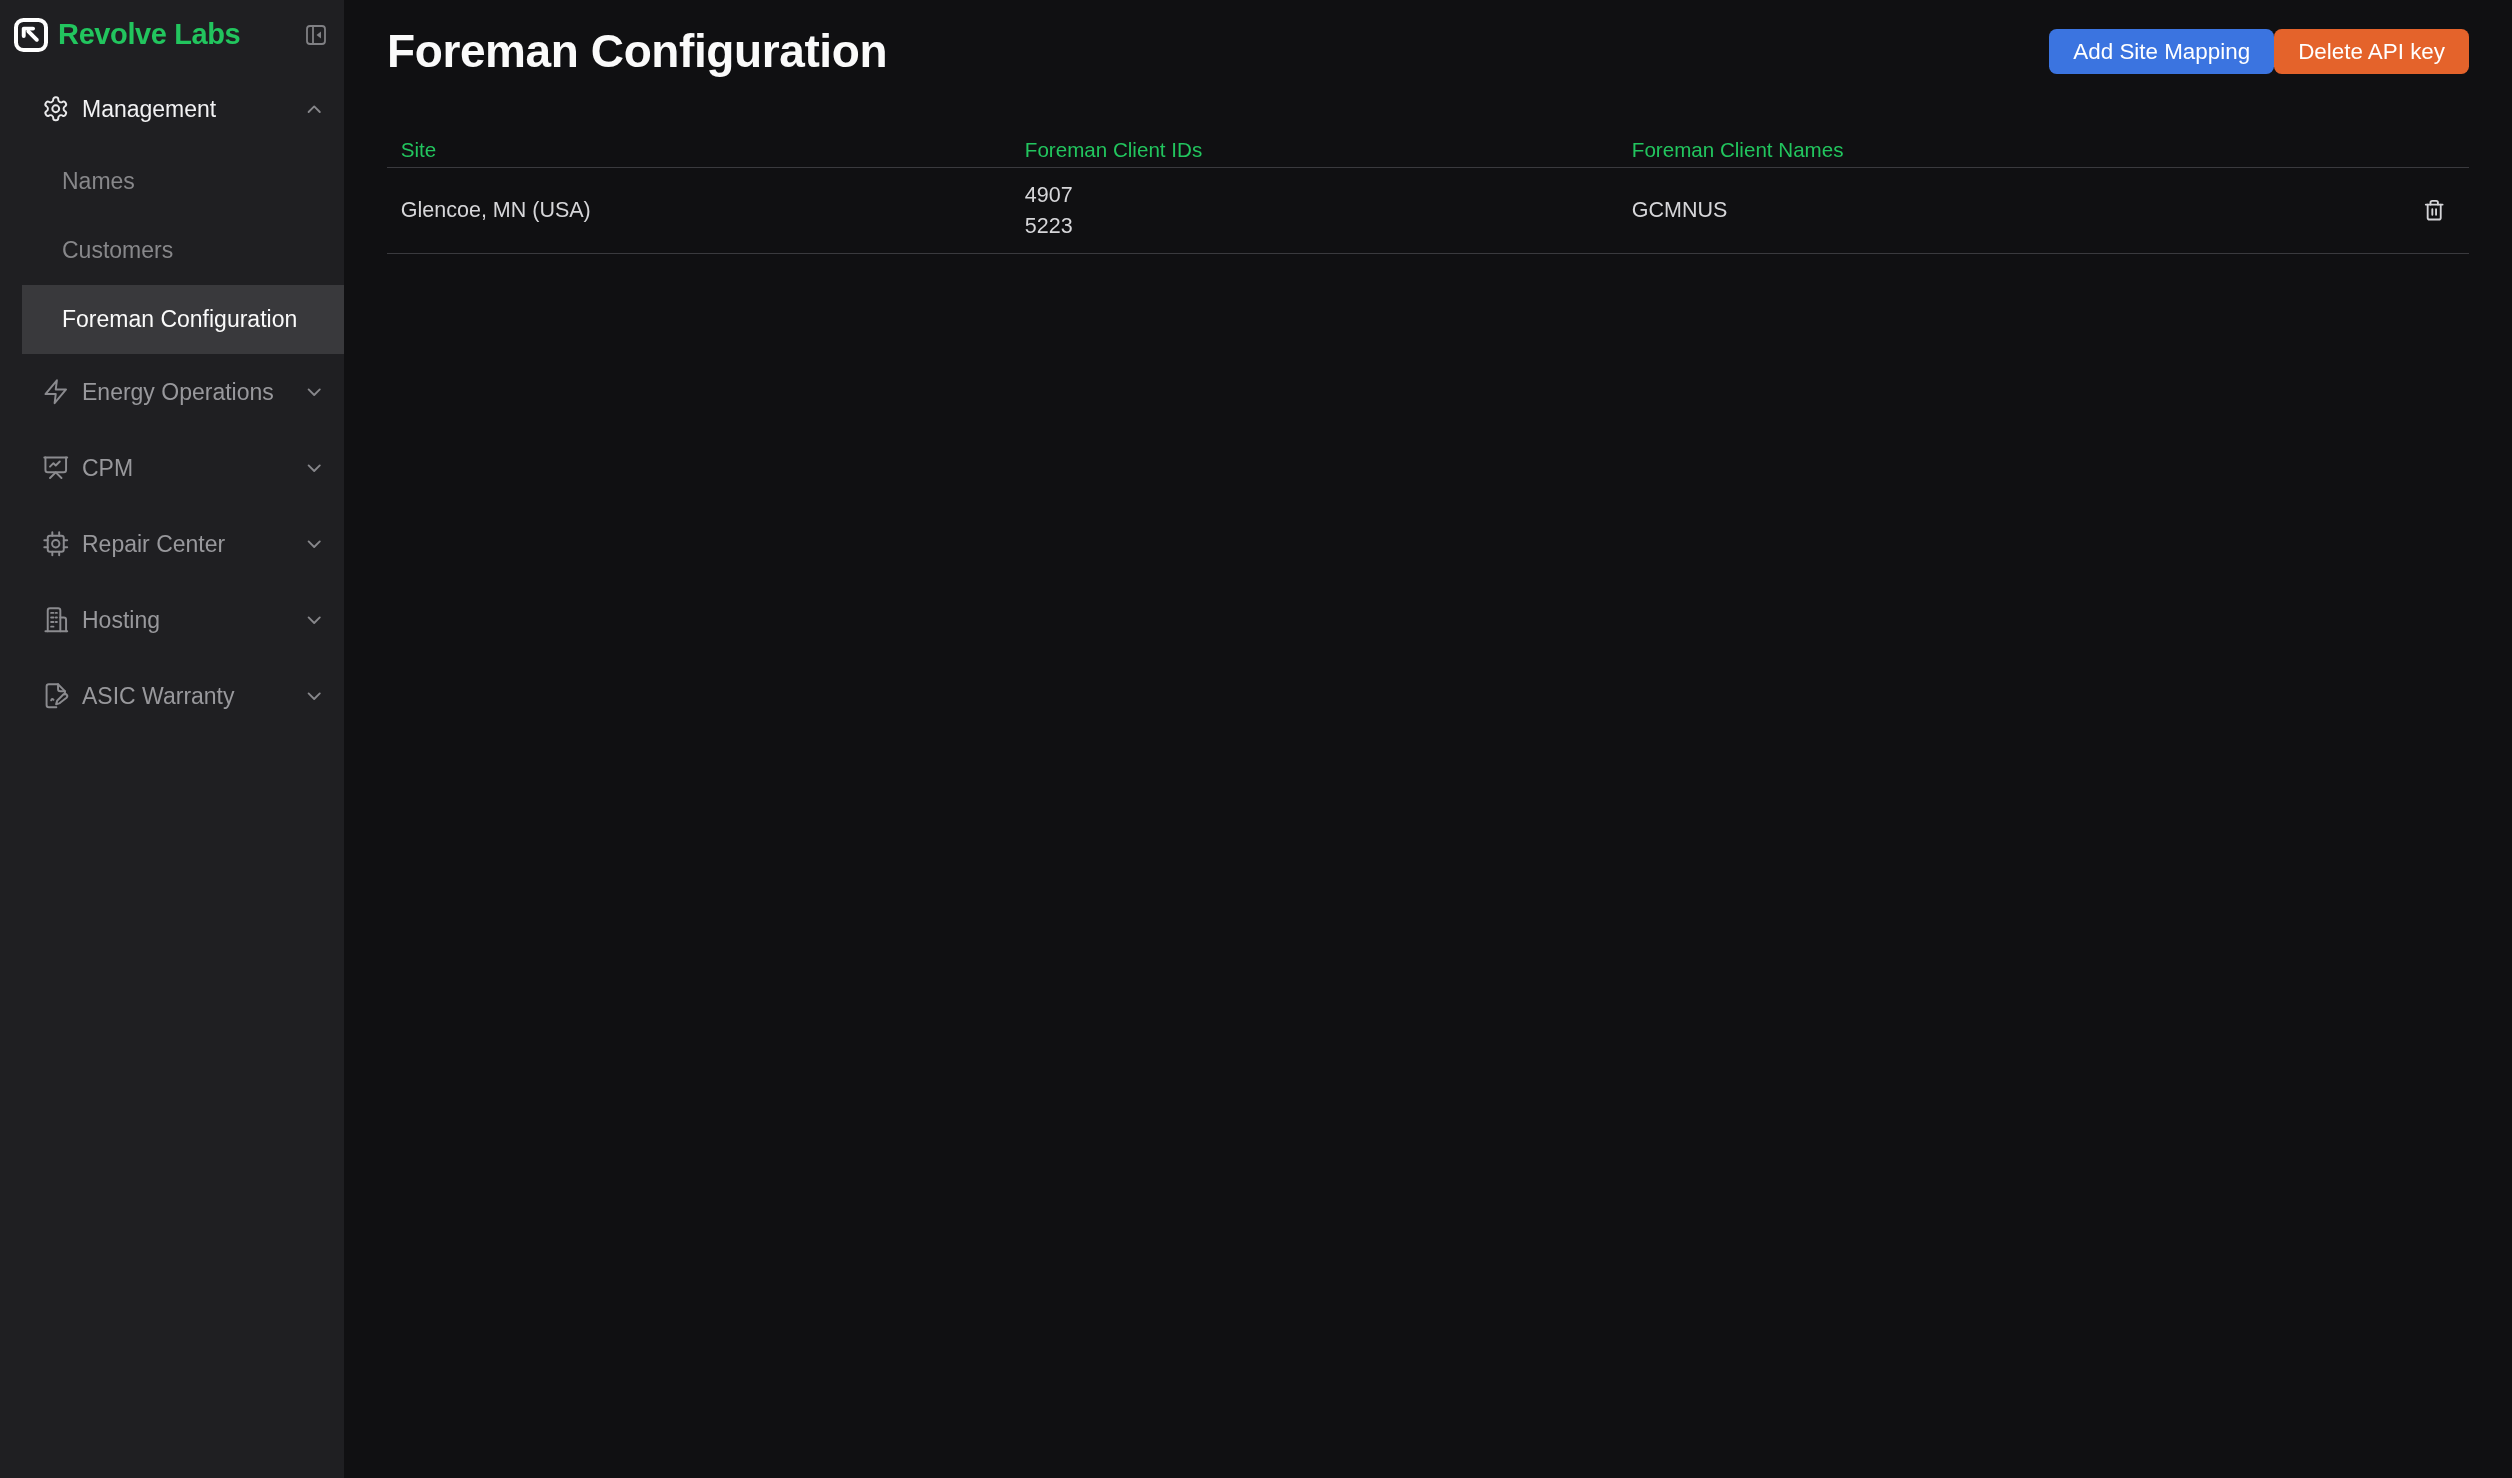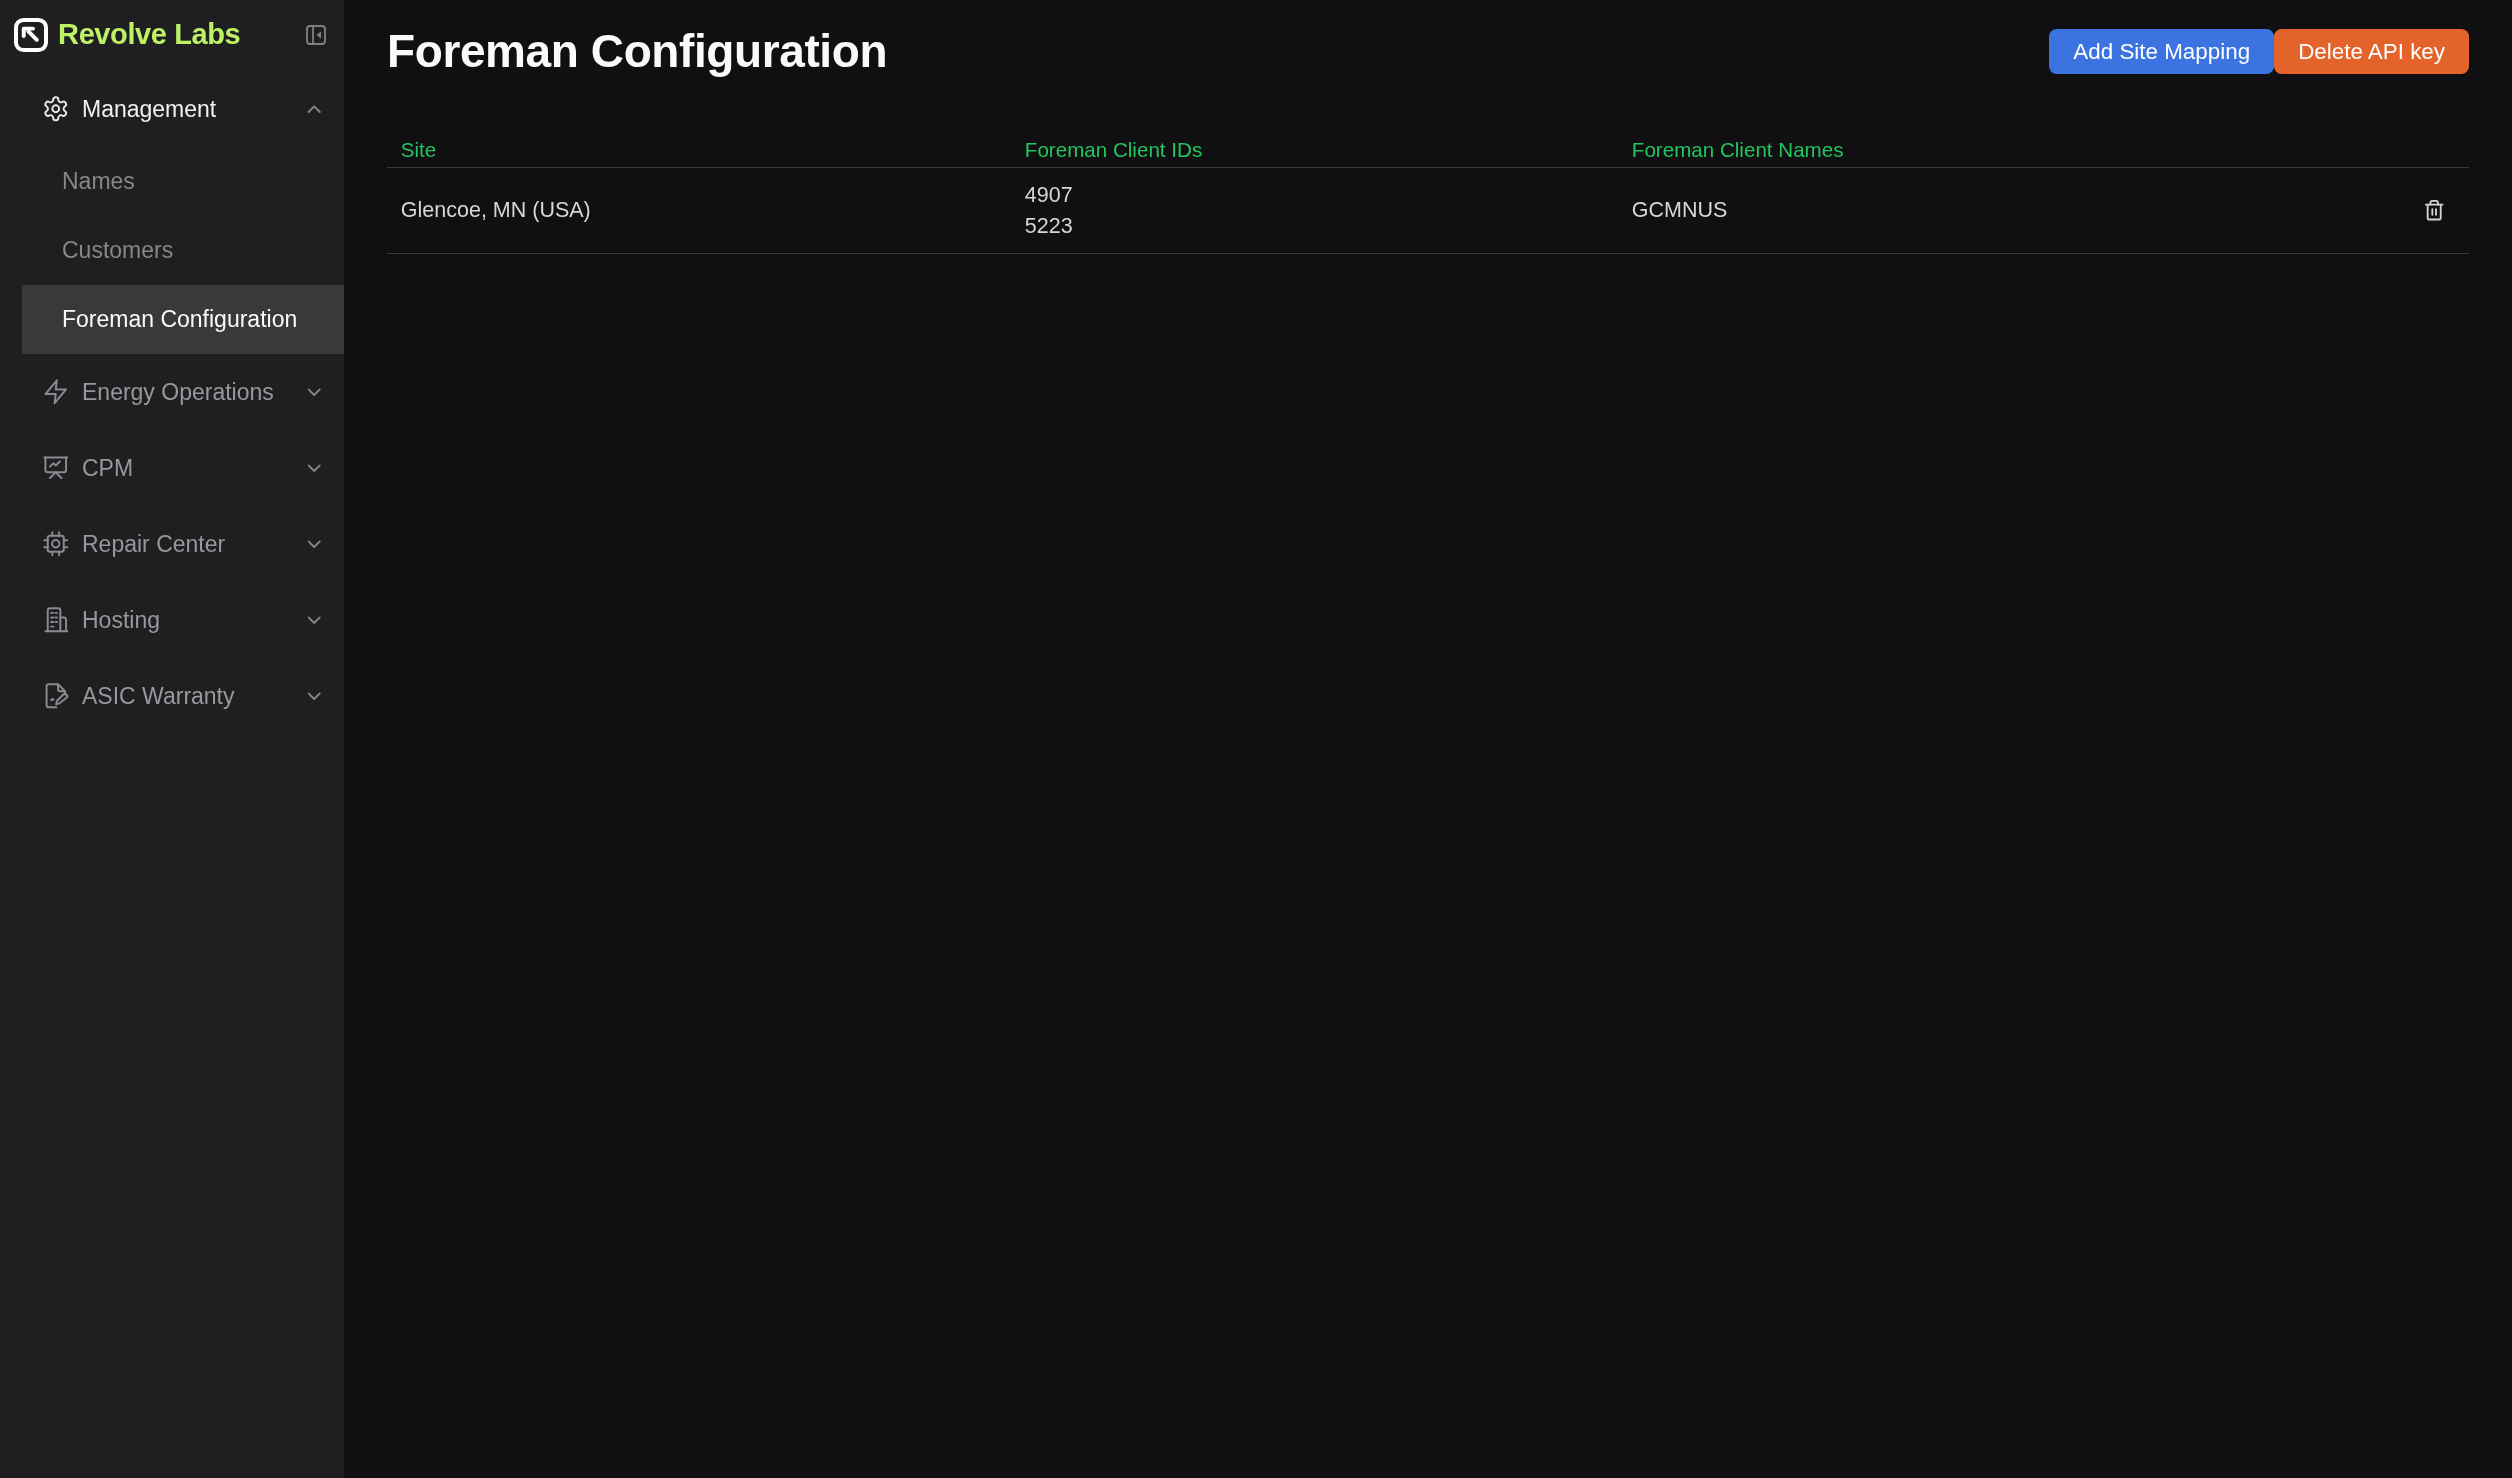--- a/index.html
+++ b/index.html
@@ -17,21 +17,21 @@
   }
   .brand-row {
     display:flex; align-items:center; padding:17px 15.5px 19px 13.8px; height:71px;
   }
   .logo-box {
     width:34px; height:34px; border:4.3px solid #ffffff; border-radius:9.5px;
     display:flex; align-items:center; justify-content:center; flex:none;
   }
   .logo-box svg { width:22.4px; height:22.4px; }
   .brand-name {
-    color:#bef264; font-size:29px; font-weight:800; letter-spacing:-0.4px;
+    color:#22c55e; font-size:29px; font-weight:800; letter-spacing:-0.4px;
     margin-left:10.3px; flex:1; white-space:nowrap;
   }
   .collapse-btn {
     width:26px; height:26px; color:#808084; cursor:pointer; flex:none;
     display:flex; align-items:center; justify-content:center;
   }
   .collapse-btn svg { width:24px; height:24px; }
 
   .nav { flex:1; overflow:hidden;padding-left:22px; }
   .nav-section {

